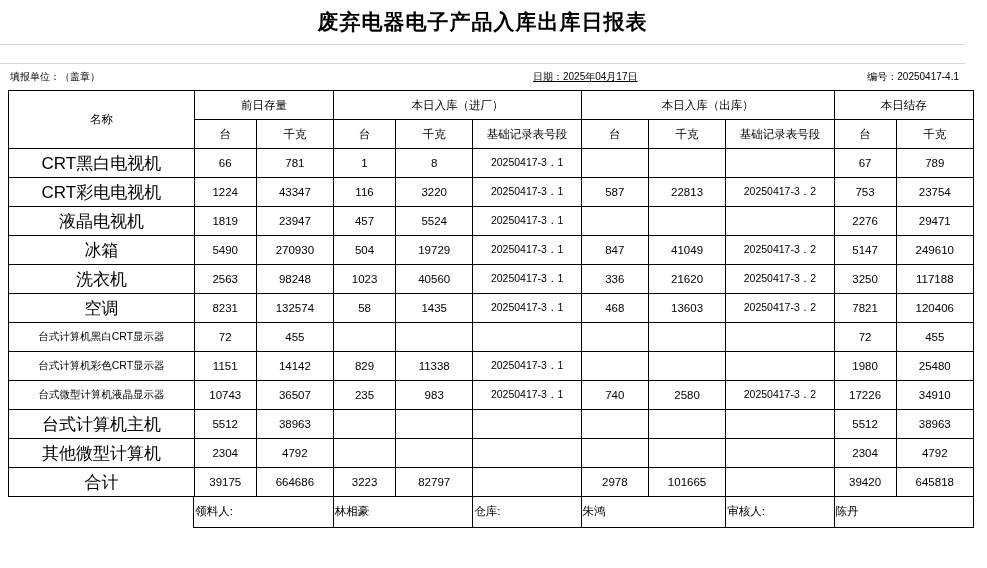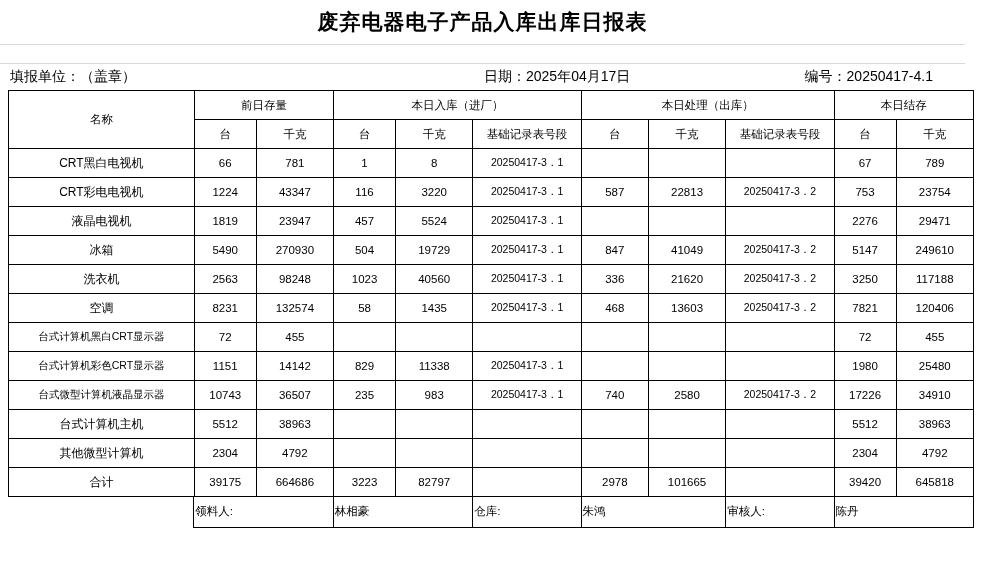--- a/index.html
+++ b/index.html
@@ -34,36 +34,37 @@
     font-family: "Liberation Serif", serif;
   }
   .spacer-row {
     height: 18px;
     border-bottom: 1px solid #d9d9d9;
   }
   .meta-row {
     height: 26px;
     display: flex;
     align-items: center;
-    font-size: 14px;
+    font-size: 10px;
     padding: 0 10px;
     box-sizing: border-box;
     position: relative;
   }
   .meta-left {
     position: absolute;
     left: 10px;
   }
   .meta-center {
     position: absolute;
-    left: 484px;
+    left: 533px;
+    text-decoration: underline;
   }
   .meta-right {
     position: absolute;
-    right: 32px;
+    right: 6px;
     padding-left: 25px;
   }
   table.grid {
     border-collapse: collapse;
     table-layout: fixed;
     width: 966px;
     margin-left: 8px;
     font-size: 11.5px;
   }
   table.grid td, table.grid th {
@@ -77,21 +78,21 @@
     white-space: nowrap;
     overflow: hidden;
   }
   .hdr-group {
     height: 26px;
   }
   .hdr-sub {
     height: 26px;
   }
   .name-cell {
-    font-size: 12px;
+    font-size: 17px;
   }
   .name-cell.small {
     font-size: 10.5px;
   }
   .sum-row td {
     height: 28px;
   }
   .foot-table {
     border-collapse: collapse;
     table-layout: fixed;
@@ -141,21 +142,21 @@
       <col style="width:75px">
       <col style="width:105px">
       <col style="width:60px">
       <col style="width:75px">
     </colgroup>
     <thead>
       <tr class="hdr-group">
         <td rowspan="2">名称</td>
         <td colspan="2">前日存量</td>
         <td colspan="3">本日入库（进厂）</td>
-        <td colspan="3">本日处理（出库）</td>
+        <td colspan="3">本日入库（出库）</td>
         <td colspan="2">本日结存</td>
       </tr>
       <tr class="hdr-sub">
         <td>台</td>
         <td>千克</td>
         <td>台</td>
         <td>千克</td>
         <td>基础记录表号段</td>
         <td>台</td>
         <td>千克</td>

